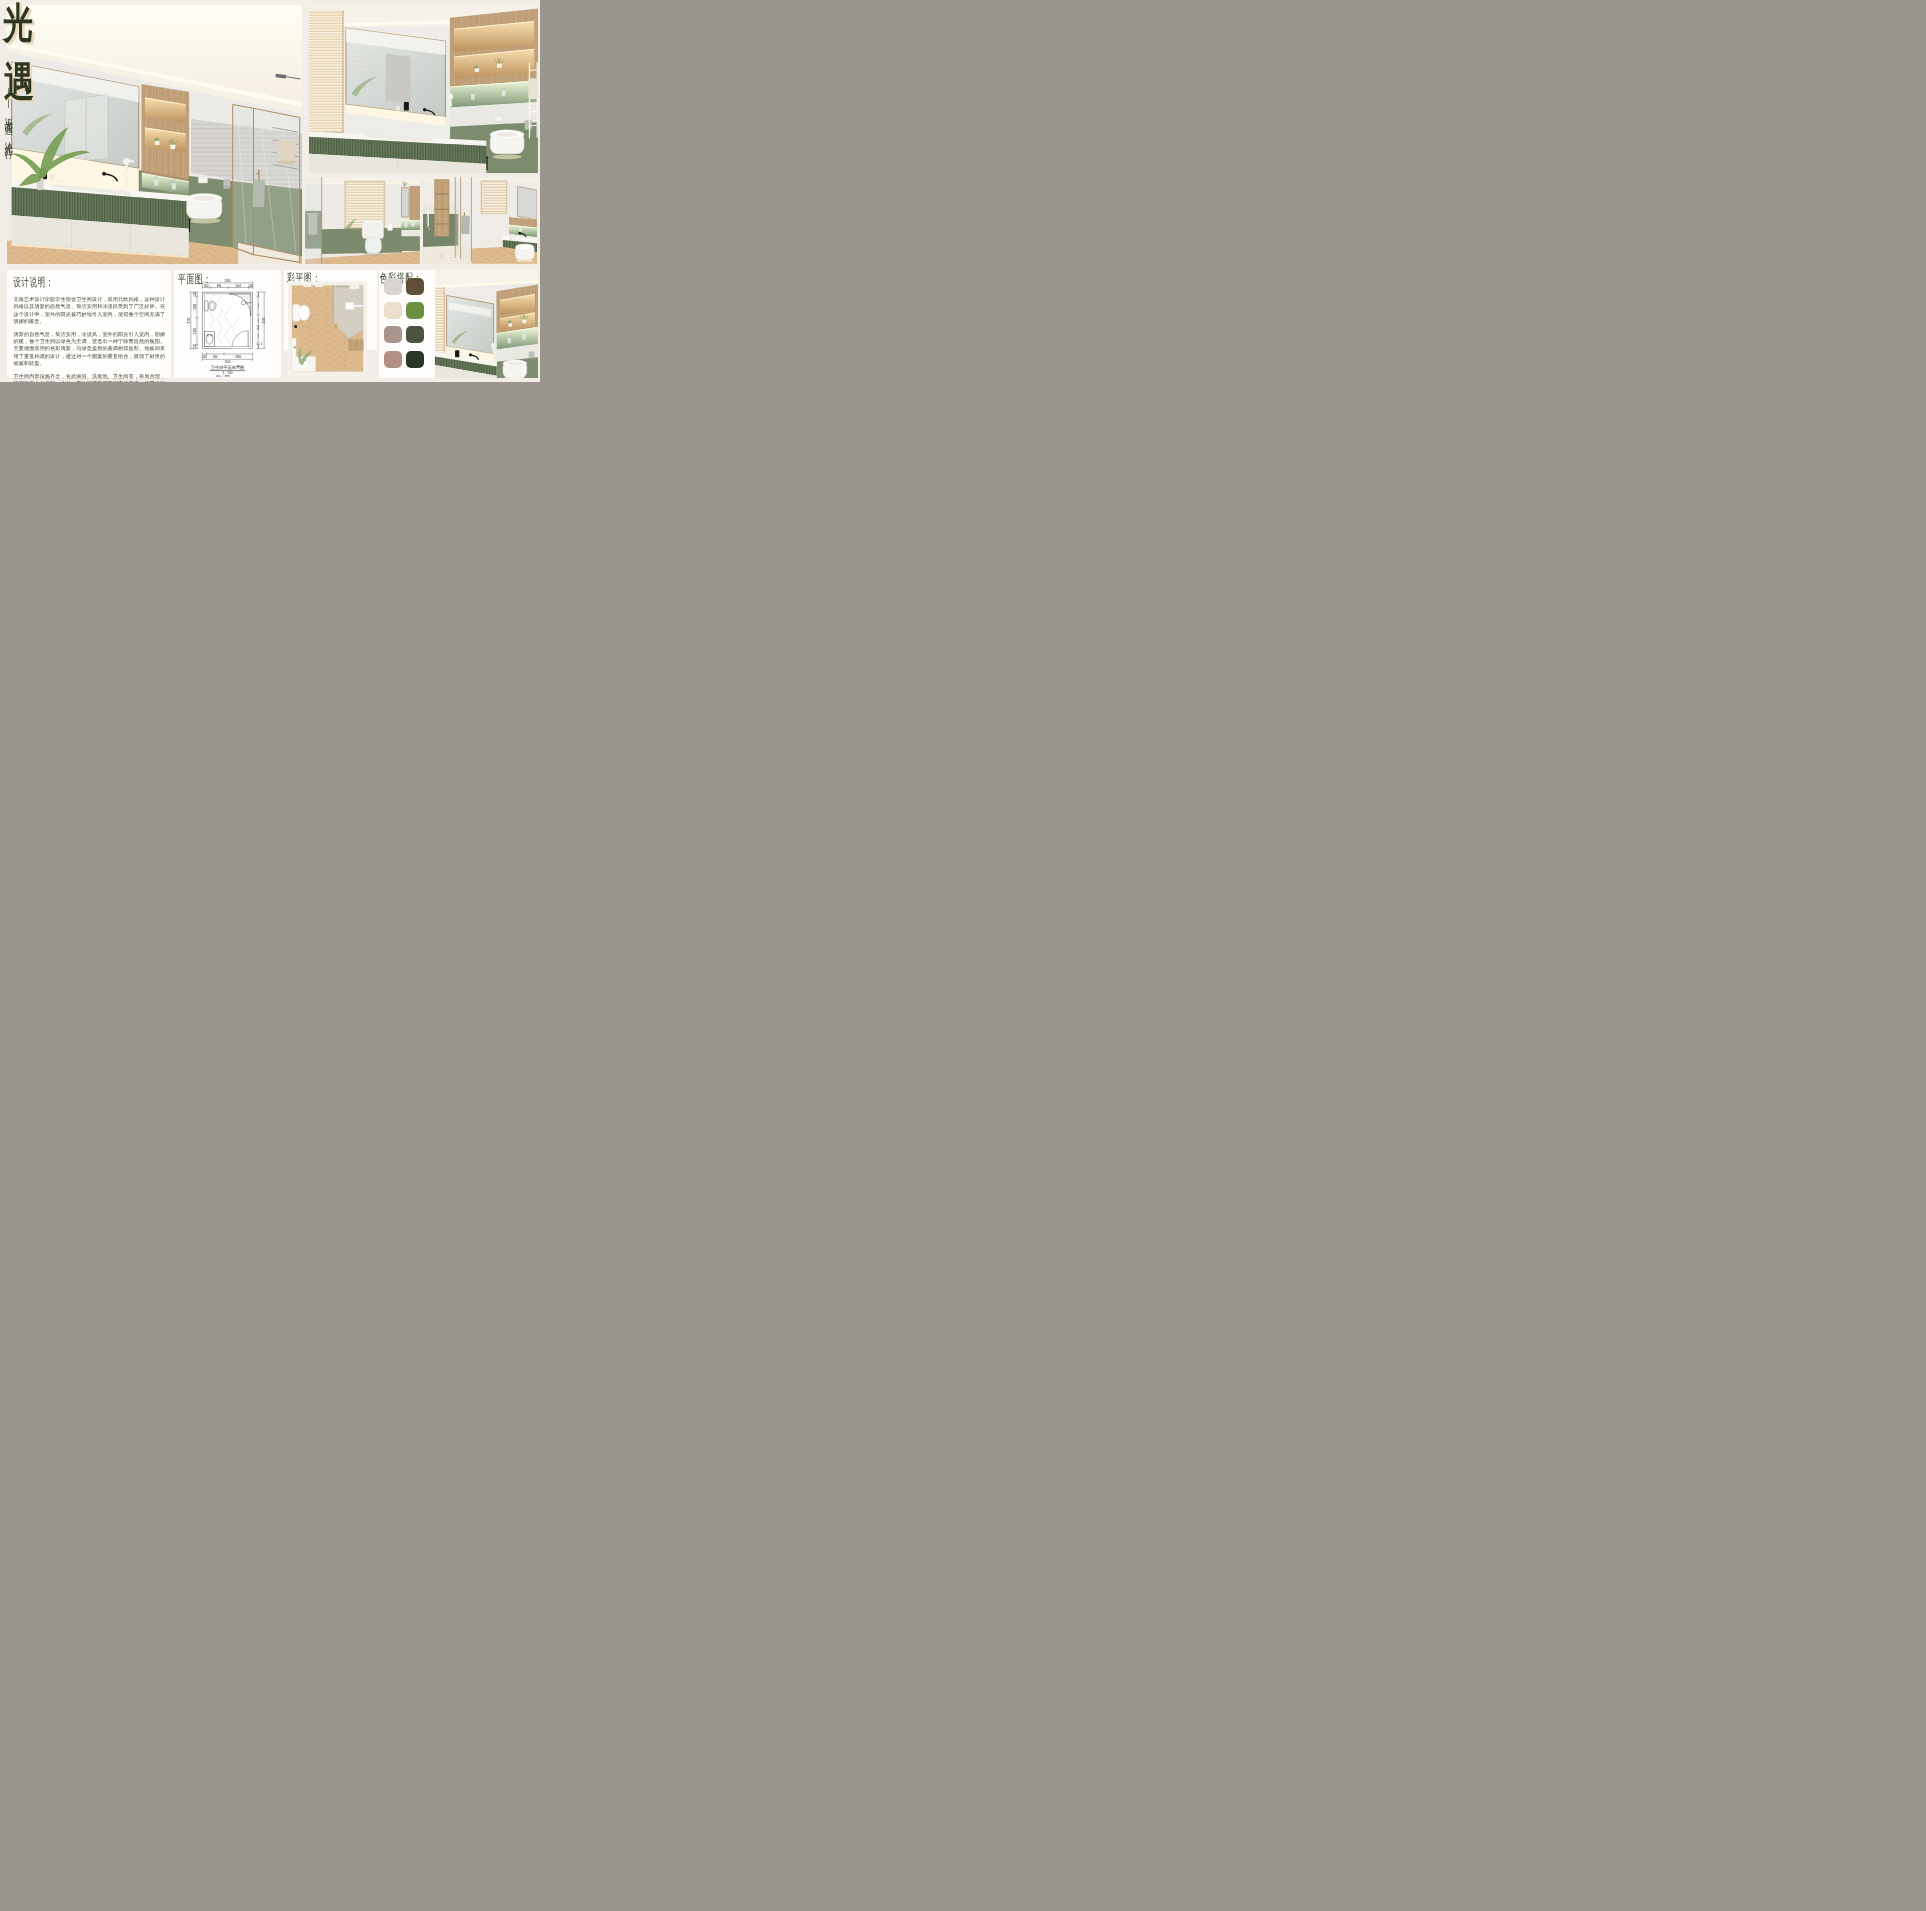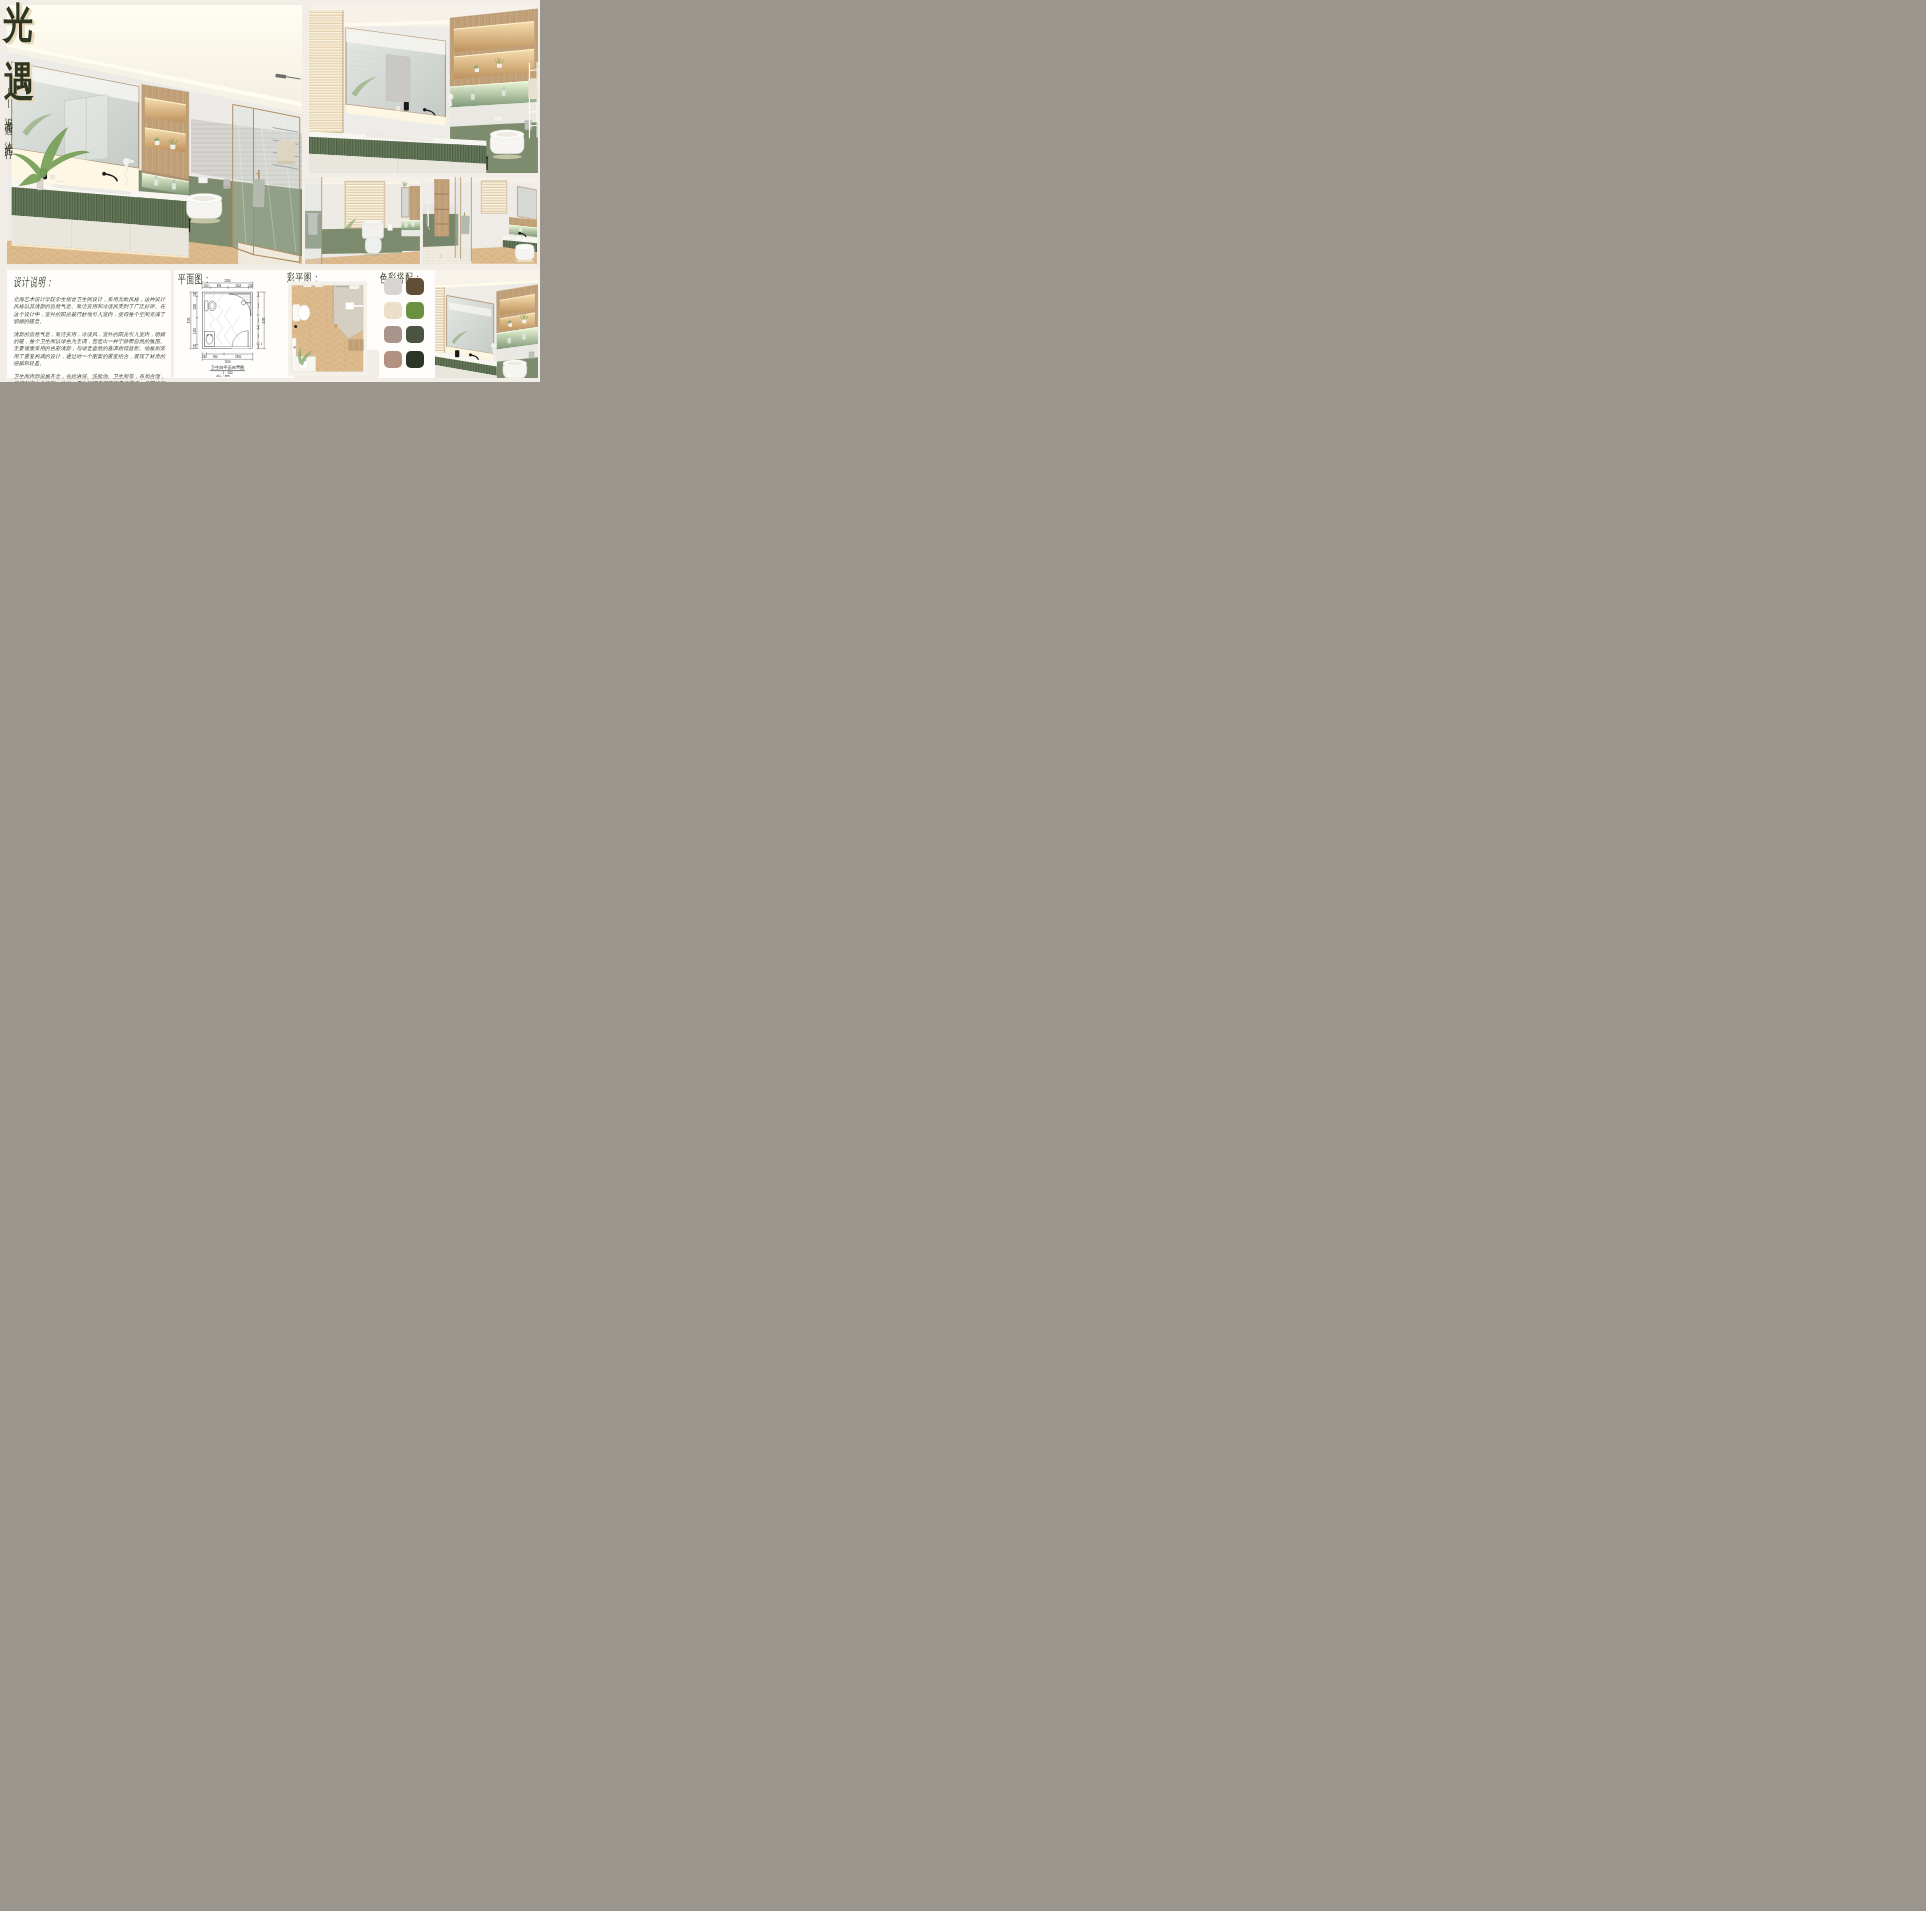--- a/index.html
+++ b/index.html
@@ -1,29 +1,29 @@
 <!DOCTYPE html>
 <html style="font-size:6.2px"><head>
 <meta charset="utf-8">
 <style>
   html,body{margin:0;padding:0;background:#9a958d;}
   .board{position:relative;width:540px;height:382px;background:#f2ede7;overflow:hidden;
          font-family:"Liberation Sans","DejaVu Sans",sans-serif;}
   .abs{position:absolute;}
   .img{position:absolute;overflow:hidden;background:#eceae6;}
   .img svg{display:block;}
-  .panel{position:absolute;background:#fefdfc;padding-left:12px;}
+  .panel{position:absolute;background:#fefdfc;}
   .sec-label{position:absolute;color:#39412b;font-size:7.7px;letter-spacing:0.8px;white-space:nowrap;
              transform:scaleY(1.55);transform-origin:left top;}
   .title-char{position:absolute;color:#2e3622;font-size:30px;line-height:1;font-weight:bold;
               transform:scaleY(1.38);transform-origin:left top;
               text-shadow:2.7px 1.9px 0 #eadbbc;}
   .subtitle{position:absolute;writing-mode:vertical-rl;text-orientation:mixed;color:#353d28;
             font-size:8.5px;letter-spacing:3.1px;line-height:1.1;}
-  .notes{padding:5.4px 6.2px 0 6.2px;color:#3a4033;font-style:italic;}
+  .notes{padding:5.4px 6.2px 0 6.2px;color:#3a4033;}
   .notes h3{margin:0 0 10.8px 0;font-size:7.3px;font-weight:normal;letter-spacing:0.8px;color:#39412b;
             transform:scaleY(1.6);transform-origin:left top;}
   .notes p{margin:0 0 5.4px 0;font-size:5.1px;line-height:7.3px;letter-spacing:0.1px;text-align:justify;}
   .swatch{position:absolute;width:17.7px;height:17.3px;border-radius:5px;}
   .palette-wash{position:absolute;inset:0;background:linear-gradient(100deg,#fefdfc 48%,#f3efe9 100%);}
   svg text{font-family:"Liberation Sans","DejaVu Sans",sans-serif;}
 </style>
 </head>
 <body>
 

